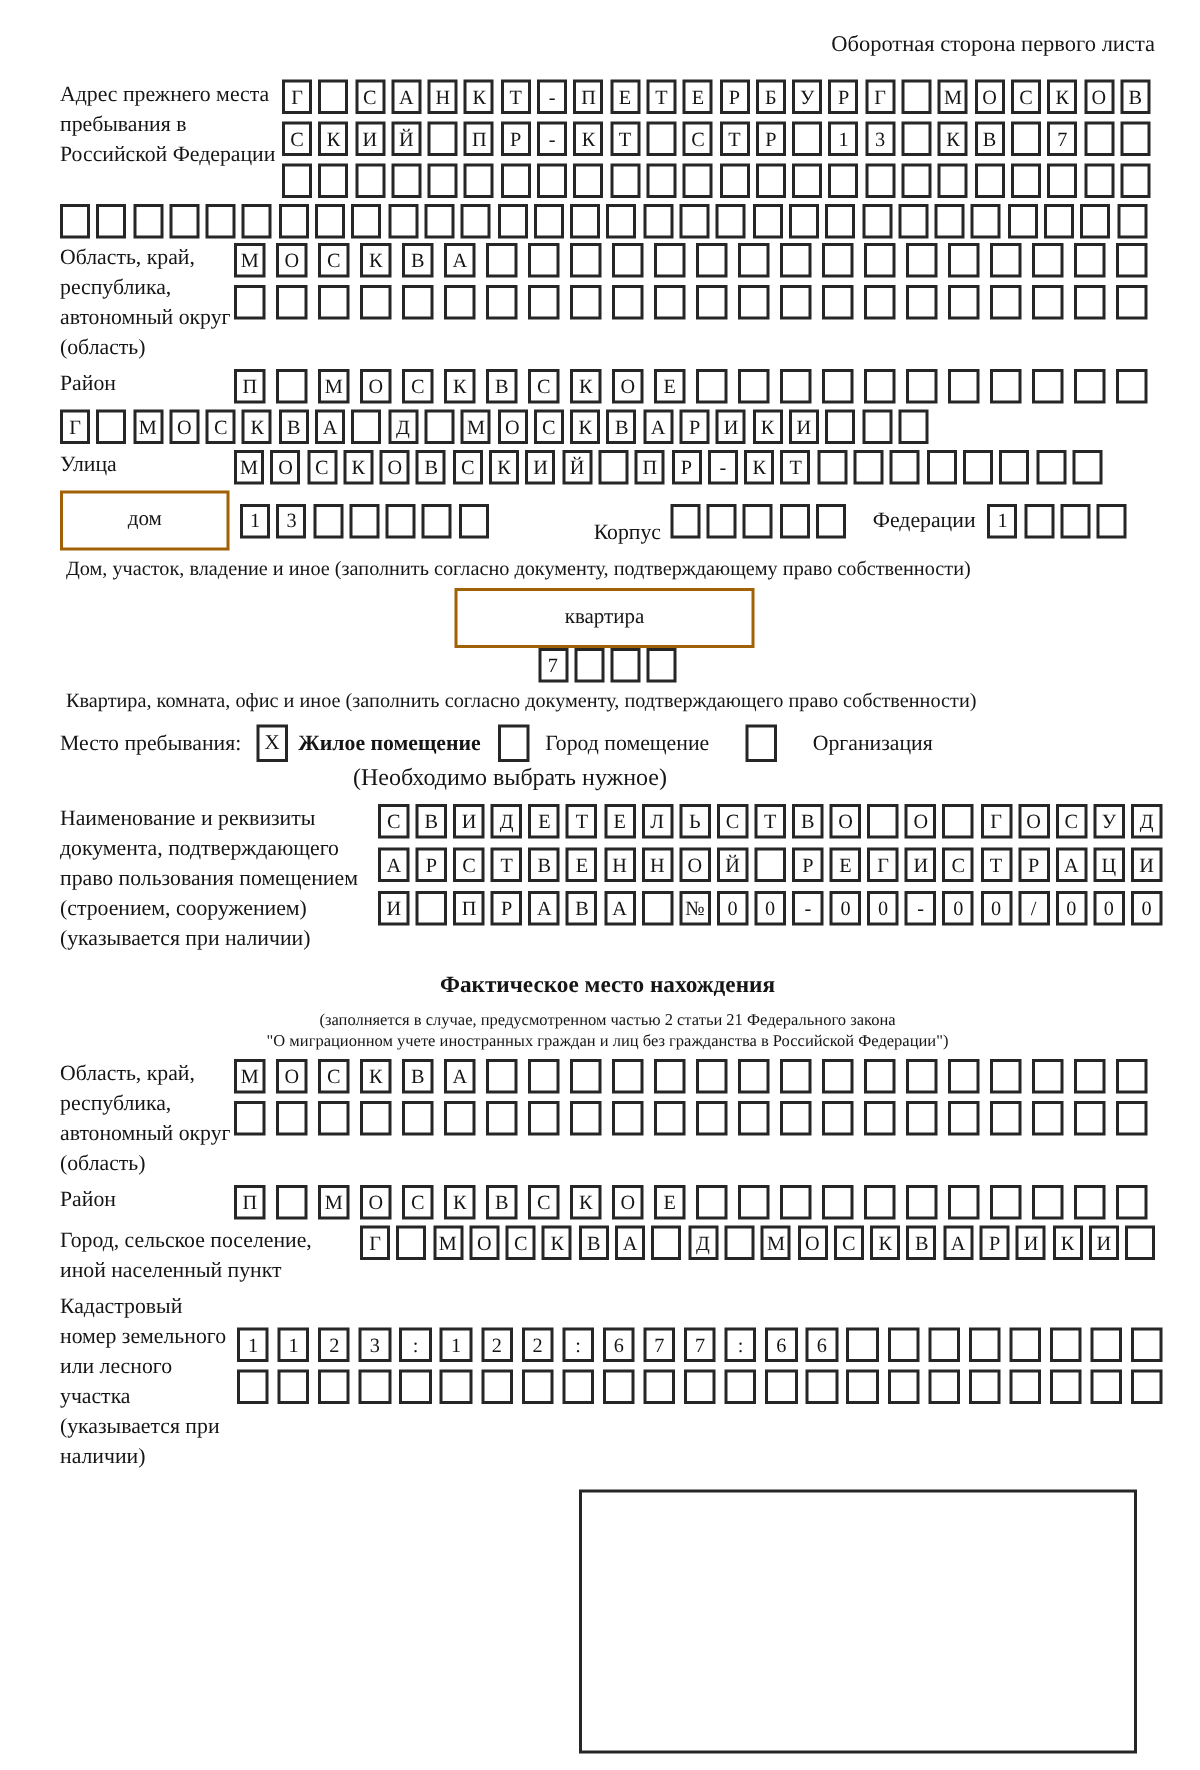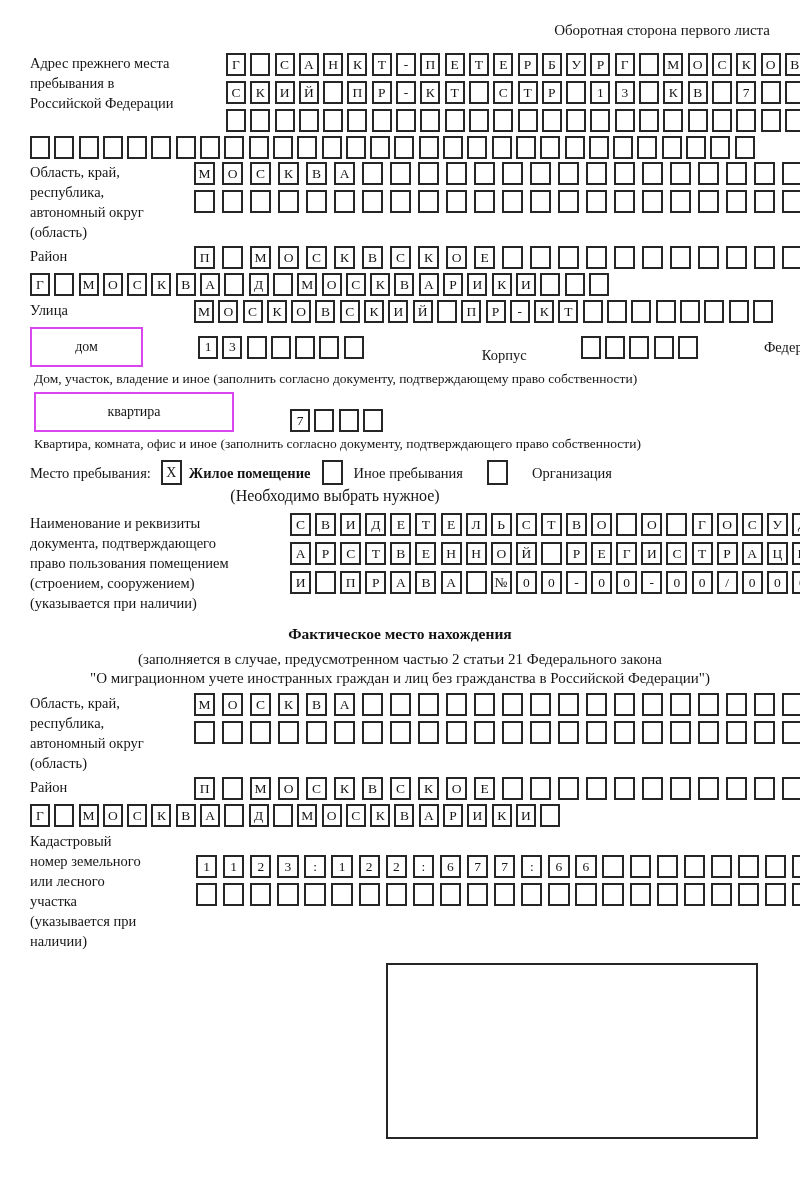--- a/index.html
+++ b/index.html
@@ -1,54 +1,54 @@
 <!DOCTYPE html>
 <html lang="ru"><head>
 <meta charset="utf-8">
 <style>
   html,body{margin:0;padding:0;background:#ffffff;}
   body{width:800px;height:1180px;overflow:hidden;
        font-family:"Liberation Serif","DejaVu Serif",serif;color:#151515;}
-  .page{box-sizing:border-box;width:800px;height:1180px;padding:10px 30px 0 30px;position:relative;}
+  .page{box-sizing:border-box;width:800px;height:1180px;padding:10px 30px 0 40px;position:relative;}
 
   .header-note{text-align:right;font-size:15px;margin:12px 0 14px 0;}
 
-  .frow{display:flex;align-items:flex-start;margin-bottom:4px;gap:48px;}
+  .frow{display:flex;align-items:flex-start;margin-bottom:4px;}
   .flabel{font-size:14.5px;line-height:1.38;flex:none;}
   .w148{width:148px;} .w116{width:116px;} .w152{width:152px;} .w200{width:200px;}
   .w212{width:212px;} .w112{width:112px;margin-right:6px;}
 
   .rows{display:flex;flex-direction:column;gap:5px;flex:none;}
 
   .cells{display:flex;gap:4.3px;flex:none;}
   .cell{box-sizing:border-box;flex:none;width:20px;height:23px;border:2px solid #262626;
         display:flex;align-items:center;justify-content:center;
         font-size:13.5px;line-height:1;background:#fff;}
   .cells.wide{gap:7px;} .cells.wide .cell{width:21px;}
   .cells.doc{gap:4.1px;} .cells.doc .cell{width:21px;}
   .cells.kad{gap:5.8px;} .cells.kad .cell{width:21.3px;}
 
   .caption{font-size:13.5px;margin:1px 0 5px 4px;}
   .caption.center{text-align:center;margin-left:0;}
   .sec-title{font-size:15.5px;font-weight:bold;text-align:center;margin:6px 0 8px 0;}
 
-  .named-box{box-sizing:border-box;height:40px;border:2px solid #d946ef;flex:none;
+  .named-box{box-sizing:border-box;height:40px;border:2px solid #a16207;flex:none;
              display:flex;align-items:center;justify-content:center;font-size:14px;}
   .house-box{width:113px;margin-right:7px;}
   .apt-box{width:200px;margin-right:8px;margin-left:4px;}
   .inline-label{font-size:14.5px;line-height:24px;flex:none;}
   .korpus-label{margin:15px 6px 0 70px;font-family:Liberation Serif, serif;}
   .stroenie-label{margin:0 8px 0 18px;}
 
   .stay-row{display:flex;align-items:center;margin:8px 0 2px 0;}
   .checkbox{box-sizing:border-box;width:21px;height:25px;border:2px solid #262626;flex:none;
             display:flex;align-items:center;justify-content:center;font-size:14px;}
   .stay-note{font-size:16px;text-align:center;padding-right:130px;margin:2px 0 8px 0;}
 
-  .fact-note{font-size:15px;text-align:center;margin:0 0 2px 0;}
+  .fact-note{font-size:11px;text-align:center;margin:0 0 2px 0;}
   .kad-rows{margin-top:24px;}
 
   .stamp-wrap{width:376px;margin-left:auto;margin-right:8px;margin-top:12px;}
   .stamp-box{box-sizing:border-box;width:372px;height:176px;border:2px solid #262626;background:#fff;}
 </style>
 </head>
 <body>
 
 <div class="page">
 
@@ -334,37 +334,37 @@
     <div class="inline-label stroenie-label">Федерации</div>
     <div class="cells">
         <span class="cell">1</span>
         <span class="cell"></span>
         <span class="cell"></span>
         <span class="cell"></span>
       </div>
   </div>
   <div class="caption">Дом, участок, владение и иное (заполнить согласно документу, подтверждающему право собственности)</div>
 
-  <div class="frow" style="align-items:flex-end;">
+  <div class="frow" style="align-items:center;flex-direction:column;">
     <div class="named-box apt-box">квартира</div>
     <div class="cells">
         <span class="cell">7</span>
         <span class="cell"></span>
         <span class="cell"></span>
         <span class="cell"></span>
       </div>
   </div>
   <div class="caption">Квартира, комната, офис и иное (заполнить согласно документу, подтверждающего право собственности)</div>
 
   <div class="stay-row">
     <span class="inline-label">Место пребывания:</span>
     <span class="checkbox" style="margin-left:10px;">X</span>
     <span class="inline-label" style="margin-left:7px;font-weight:bold;">Жилое помещение</span>
     <span class="checkbox" style="margin-left:12px;"></span>
-    <span class="inline-label" style="margin-left:10px;">Иное пребывания</span>
+    <span class="inline-label" style="margin-left:10px;">Город помещение</span>
     <span class="checkbox" style="margin-left:24px;"></span>
     <span class="inline-label" style="margin-left:24px;">Организация</span>
   </div>
   <div class="stay-note">(Необходимо выбрать нужное)</div>
 
   <div class="frow">
     <div class="flabel w212">Наименование и реквизиты документа, подтверждающего право пользования помещением (строением, сооружением) (указывается при наличии)</div>
     <div class="rows" style="gap:6px;">
       <div class="cells doc">
           <span class="cell">С</span>
@@ -518,20 +518,21 @@
         <span class="cell"></span>
         <span class="cell"></span>
         <span class="cell"></span>
         <span class="cell"></span>
         <span class="cell"></span>
         <span class="cell"></span>
       </div>
   </div>
 
   <div class="frow">
+    <div class="flabel w200">Город, сельское поселение, иной населенный пункт</div>
     <div class="cells">
         <span class="cell">Г</span>
         <span class="cell"></span>
         <span class="cell">М</span>
         <span class="cell">О</span>
         <span class="cell">С</span>
         <span class="cell">К</span>
         <span class="cell">В</span>
         <span class="cell">А</span>
         <span class="cell"></span>

